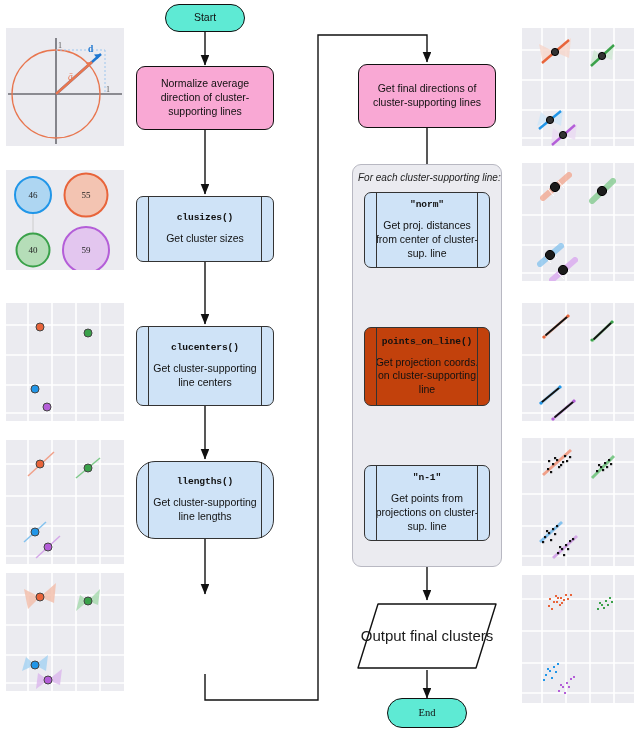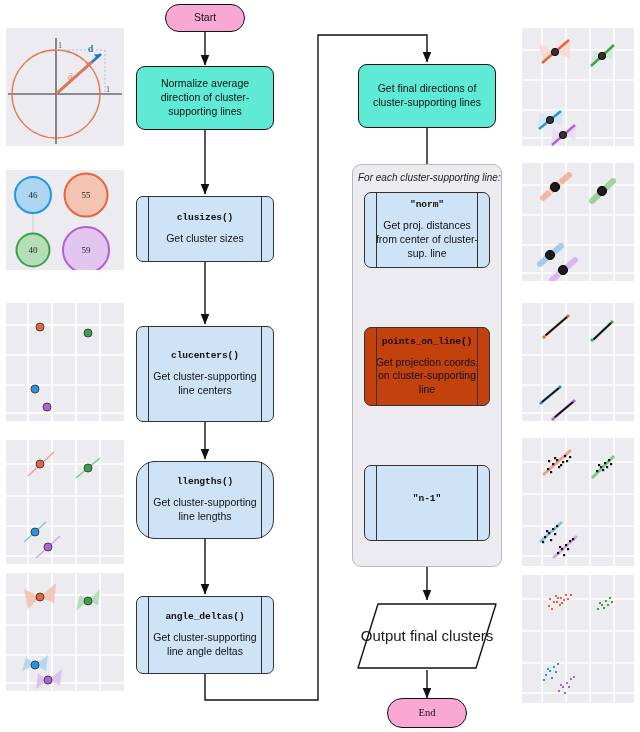--- a/index.html
+++ b/index.html
@@ -24,26 +24,26 @@
     display:flex;flex-direction:column;
     align-items:center;justify-content:center;
     text-align:center;
     font-size:10.5px;
     line-height:1.32;
     color:#111;
   }
   .terminal{
     border:1.4px solid #111;
     border-radius:999px;
-    background:#f9a8d4;
+    background:#5eead4;
   }
   .process{
     border:1.4px solid #111;
     border-radius:9px;
-    background:#5eead4;
+    background:#f9a8d4;
     padding:0 8px;
   }
   
   .subroutine{
     border:1.4px solid #333;
     border-radius:7px;
     background:#cfe3f7;
     padding:6px 8px;
   }
   .subroutine.white{background:#c2410c;}
@@ -462,51 +462,48 @@
 
   <div class="node process" style="left:136px;top:66px;width:138px;height:64px;">
     <span class="desc">Normalize average direction of cluster-supporting lines</span>
   </div>
 
   <div class="node subroutine" style="left:136px;top:196px;width:138px;height:66px;">
     <span class="fn">clusizes()</span>
     <span class="desc">Get cluster sizes</span>
   </div>
 
-  <div class="node subroutine" style="left:136px;top:326px;width:138px;height:96px;">
+  <div class="node subroutine" style="left:136px;top:326px;width:138px;height:80px;">
     <span class="fn">clucenters()</span>
     <span class="desc">Get cluster-supporting line centers</span>
   </div>
 
   <div class="node subroutine" style="left:136px;top:461px;width:138px;height:78px;border-radius:19px;">
     <span class="fn">llengths()</span>
     <span class="desc">Get cluster-supporting line lengths</span>
   </div>
 
-  <div class="node subroutine" style="left:136px;top:596px;width:138px;height:78px;">
-    <span class="fn">angle_deltas()</span>
-    <span class="desc">Get cluster-supporting line angle deltas</span>
-  </div>
 
   <div class="node process" style="left:358px;top:64px;width:138px;height:64px;">
     <span class="desc">Get final directions of cluster-supporting lines</span>
   </div>
 
   <div class="node subroutine" style="left:364px;top:192px;width:126px;height:76px;">
     <span class="fn">"norm"</span>
     <span class="desc">Get proj. distances from center of cluster-sup. line</span>
   </div>
 
   <div class="node subroutine white" style="left:364px;top:327px;width:126px;height:79px;">
     <span class="fn">points_on_line()</span>
     <span class="desc">Get projection coords. on cluster-supporting line</span>
   </div>
 
   <div class="node subroutine" style="left:364px;top:465px;width:126px;height:76px;">
     <span class="fn">"n-1"</span>
+    <span class="desc">Get points from projections on cluster-sup. line</span>
   </div>
 
   <div class="io" style="left:356px;top:602px;width:142px;height:68px;">
     <svg viewBox="0 0 142 68" width="142" height="68" style="position:absolute;inset:0;">
       <polygon points="22,2 140,2 120,66 2,66" fill="#fff" stroke="#111" stroke-width="1.4" stroke-linejoin="round"></polygon>
     </svg>
     <div class="iolabel">
       <span>Output final clusters</span>
     </div>
   </div>

